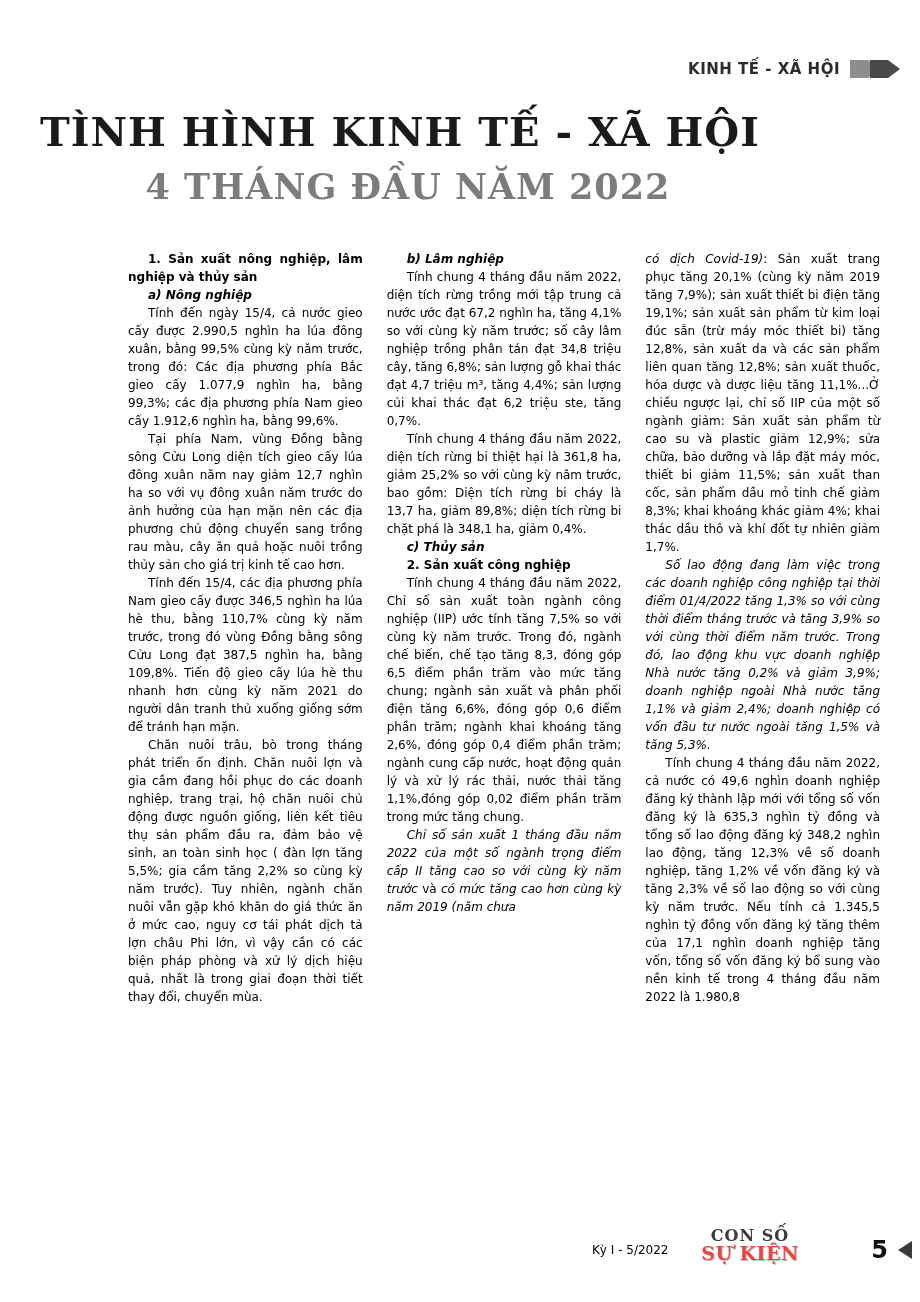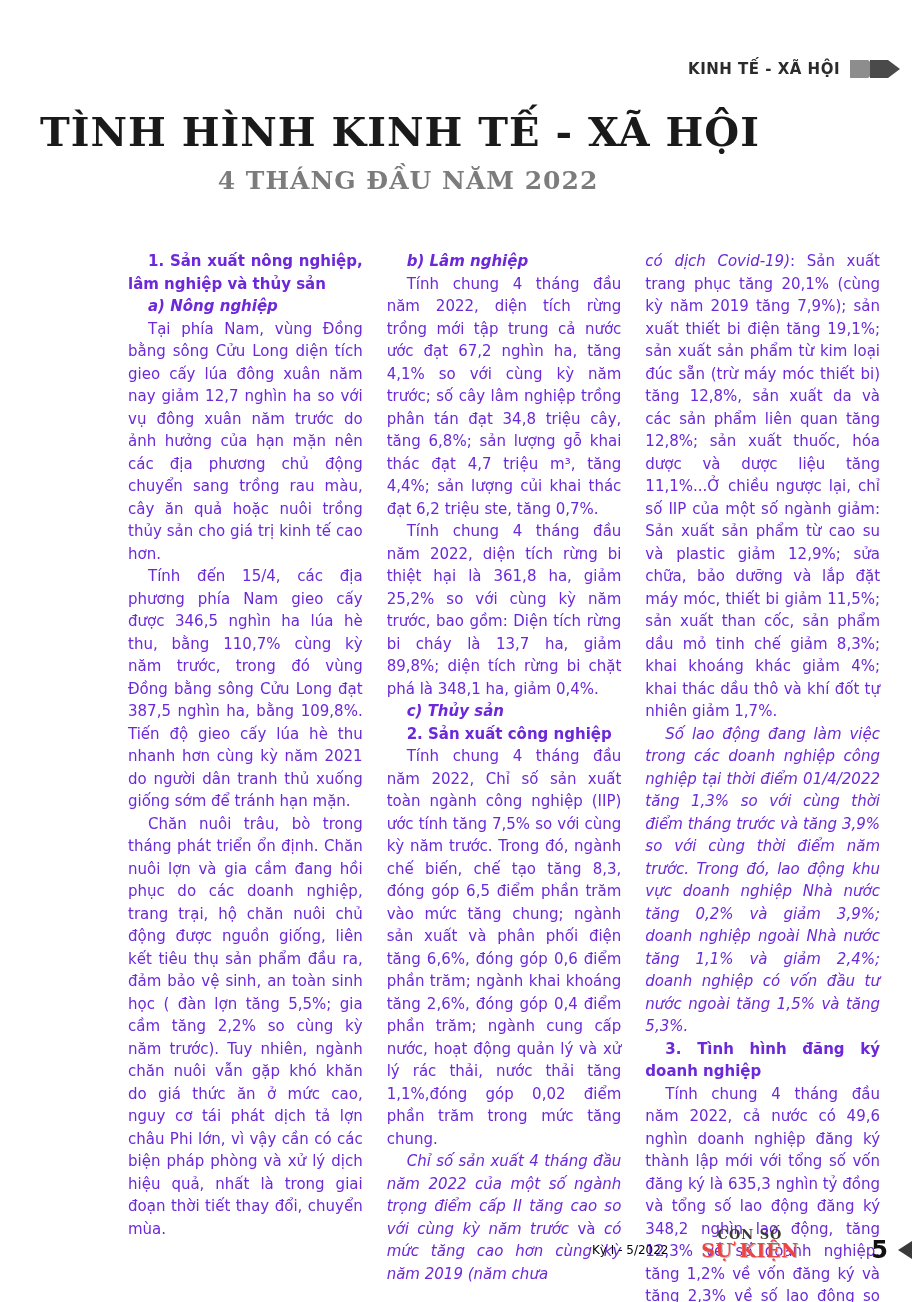--- a/index.html
+++ b/index.html
@@ -52,42 +52,42 @@
     letter-spacing: 1px;
     color: #1a1a1a;
     white-space: nowrap;
   }
   .title-sub {
     position: absolute;
     top: 166px; left: 0; width: 736px;
     text-align: center;
     font-family: "DejaVu Serif", serif;
     font-weight: bold;
-    font-size: 25px;
+    font-size: 35px;
     letter-spacing: 1px;
     color: #7c7c7c;
     white-space: nowrap;
   }
 
   
   .cols {
     position: absolute;
     top: 250px;
     left: 88px;
     width: 752px;
     height: 960px;
     display: flex;
     gap: 24px;
   }
   .col {
     width: 235px;
-    font-size: 15px;
+    font-size: 12px;
     line-height: 1.5;
     text-align: justify;
-    color: #6d28d9;
+    color: #000000;
   }
   .col p { margin: 0; text-indent: 20px; }
   .col p.noind { text-indent: 0; }
   .h-bold {
     font-weight: bold;
     text-indent: 20px;
     margin: 0;
   }
   .h-bold-it {
     font-weight: bold;
@@ -108,21 +108,21 @@
   }
   .footer-logo {
     position: absolute;
     bottom: 36px; left: 655px;
     width: 110px; height: 38px;
     text-align: center;
   }
   .footer-logo .l1 {
     font-family: "DejaVu Serif", serif;
     font-weight: bold;
-    font-size: 13px;
+    font-size: 16px;
     color: #3a3a3a;
     letter-spacing: 1px;
     line-height: 1;
   }
   .footer-logo .l2 {
     font-family: "DejaVu Serif", serif;
     font-weight: bold;
     font-size: 19px;
     color: #ef4444;
     letter-spacing: 0.5px;
@@ -162,39 +162,39 @@
   </div>
 
   <div class="title-main">TÌNH HÌNH KINH TẾ - XÃ HỘI</div>
   <div class="title-sub">4 THÁNG ĐẦU NĂM 2022</div>
 
   <div class="cols">
 
     <div class="col">
       <p class="h-bold">1. Sản xuất nông nghiệp, lâm nghiệp và thủy sản</p>
       <p class="h-bold-it">a) Nông nghiệp</p>
+      <p>Tính đến ngày 15/4, cả nước gieo cấy được 2.990,5 nghìn ha lúa đông xuân, bằng 99,5% cùng kỳ năm trước, trong đó: Các địa phương phía Bắc gieo cấy 1.077,9 nghìn ha, bằng 99,3%; các địa phương phía Nam gieo cấy 1.912,6 nghìn ha, bằng 99,6%.</p>
       <p>Tại phía Nam, vùng Đồng bằng sông Cửu Long diện tích gieo cấy lúa đông xuân năm nay giảm 12,7 nghìn ha so với vụ đông xuân năm trước do ảnh hưởng của hạn mặn nên các địa phương chủ động chuyển sang trồng rau màu, cây ăn quả hoặc nuôi trồng thủy sản cho giá trị kinh tế cao hơn.</p>
       <p>Tính đến 15/4, các địa phương phía Nam gieo cấy được 346,5 nghìn ha lúa hè thu, bằng 110,7% cùng kỳ năm trước, trong đó vùng Đồng bằng sông Cửu Long đạt 387,5 nghìn ha, bằng 109,8%. Tiến độ gieo cấy lúa hè thu nhanh hơn cùng kỳ năm 2021 do người dân tranh thủ xuống giống sớm để tránh hạn mặn.</p>
       <p>Chăn nuôi trâu, bò trong tháng phát triển ổn định. Chăn nuôi lợn và gia cầm đang hồi phục do các doanh nghiệp, trang trại, hộ chăn nuôi chủ động được nguồn giống, liên kết tiêu thụ sản phẩm đầu ra, đảm bảo vệ sinh, an toàn sinh học ( đàn lợn tăng 5,5%; gia cầm tăng 2,2% so cùng kỳ năm trước). Tuy nhiên, ngành chăn nuôi vẫn gặp khó khăn do giá thức ăn ở mức cao, nguy cơ tái phát dịch tả lợn châu Phi lớn, vì vậy cần có các biện pháp phòng và xử lý dịch hiệu quả, nhất là trong giai đoạn thời tiết thay đổi, chuyển mùa.</p>
     </div>
 
     <div class="col">
       <p class="h-bold-it">b) Lâm nghiệp</p>
       <p>Tính chung 4 tháng đầu năm 2022, diện tích rừng trồng mới tập trung cả nước ước đạt 67,2 nghìn ha, tăng 4,1% so với cùng kỳ năm trước; số cây lâm nghiệp trồng phân tán đạt 34,8 triệu cây, tăng 6,8%; sản lượng gỗ khai thác đạt 4,7 triệu m³, tăng 4,4%; sản lượng củi khai thác đạt 6,2 triệu ste, tăng 0,7%.</p>
       <p>Tính chung 4 tháng đầu năm 2022, diện tích rừng bi thiệt hại là 361,8 ha, giảm 25,2% so với cùng kỳ năm trước, bao gồm: Diện tích rừng bi cháy là 13,7 ha, giảm 89,8%; diện tích rừng bi chặt phá là 348,1 ha, giảm 0,4%.</p>
       <p class="h-bold-it">c) Thủy sản</p>
       <p class="h-bold">2. Sản xuất công nghiệp</p>
       <p>Tính chung 4 tháng đầu năm 2022, Chỉ số sản xuất toàn ngành công nghiệp (IIP) ước tính tăng 7,5% so với cùng kỳ năm trước. Trong đó, ngành chế biến, chế tạo tăng 8,3, đóng góp 6,5 điểm phần trăm vào mức tăng chung; ngành sản xuất và phân phối điện tăng 6,6%, đóng góp 0,6 điểm phần trăm; ngành khai khoáng tăng 2,6%, đóng góp 0,4 điểm phần trăm; ngành cung cấp nước, hoạt động quản lý và xử lý rác thải, nước thải tăng 1,1%,đóng góp 0,02 điểm phần trăm trong mức tăng chung.</p>
-      <p><span class="it">Chỉ số sản xuất 4 tháng đầu năm 2022 của một số ngành trọng điểm cấp II tăng cao so với cùng kỳ năm trước</span><span> và </span><span class="it">có mức tăng cao hơn cùng kỳ năm 2019 (năm chưa</span></p>
+      <p><span class="it">Chỉ số sản xuất 1 tháng đầu năm 2022 của một số ngành trọng điểm cấp II tăng cao so với cùng kỳ năm trước</span><span> và </span><span class="it">có mức tăng cao hơn cùng kỳ năm 2019 (năm chưa</span></p>
     </div>
 
     <div class="col">
       <p class="noind"><span class="it">có dịch Covid-19)</span><span>: Sản xuất trang phục tăng 20,1% (cùng kỳ năm 2019 tăng 7,9%); sản xuất thiết bi điện tăng 19,1%; sản xuất sản phẩm từ kim loại đúc sẵn (trừ máy móc thiết bi) tăng 12,8%, sản xuất da và các sản phẩm liên quan tăng 12,8%; sản xuất thuốc, hóa dược và dược liệu tăng 11,1%...Ở chiều ngược lại, chỉ số IIP của một số ngành giảm: Sản xuất sản phẩm từ cao su và plastic giảm 12,9%; sửa chữa, bảo dưỡng và lắp đặt máy móc, thiết bi giảm 11,5%; sản xuất than cốc, sản phẩm dầu mỏ tinh chế giảm 8,3%; khai khoáng khác giảm 4%; khai thác dầu thô và khí đốt tự nhiên giảm 1,7%.</span></p>
       <p class="it">Số lao động đang làm việc trong các doanh nghiệp công nghiệp tại thời điểm 01/4/2022 tăng 1,3% so với cùng thời điểm tháng trước và tăng 3,9% so với cùng thời điểm năm trước. Trong đó, lao động khu vực doanh nghiệp Nhà nước tăng 0,2% và giảm 3,9%; doanh nghiệp ngoài Nhà nước tăng 1,1% và giảm 2,4%; doanh nghiệp có vốn đầu tư nước ngoài tăng 1,5% và tăng 5,3%.</p>
-      <p class="h-bold">3. Tình hình đăng ký doanh nghiệp</p>
       <p>Tính chung 4 tháng đầu năm 2022, cả nước có 49,6 nghìn doanh nghiệp đăng ký thành lập mới với tổng số vốn đăng ký là 635,3 nghìn tỷ đồng và tổng số lao động đăng ký 348,2 nghìn lao động, tăng 12,3% về số doanh nghiệp, tăng 1,2% về vốn đăng ký và tăng 2,3% về số lao động so với cùng kỳ năm trước. Nếu tính cả 1.345,5 nghìn tỷ đồng vốn đăng ký tăng thêm của 17,1 nghìn doanh nghiệp tăng vốn, tổng số vốn đăng ký bổ sung vào nền kinh tế trong 4 tháng đầu năm 2022 là 1.980,8</p>
     </div>
 
   </div>
 
   <div class="footer-left">Kỳ I - 5/2022</div>
   <div class="footer-logo">
     <div class="l1">CON SỐ</div>
     <div class="l2">SỰ KIỆN</div>
   </div>

